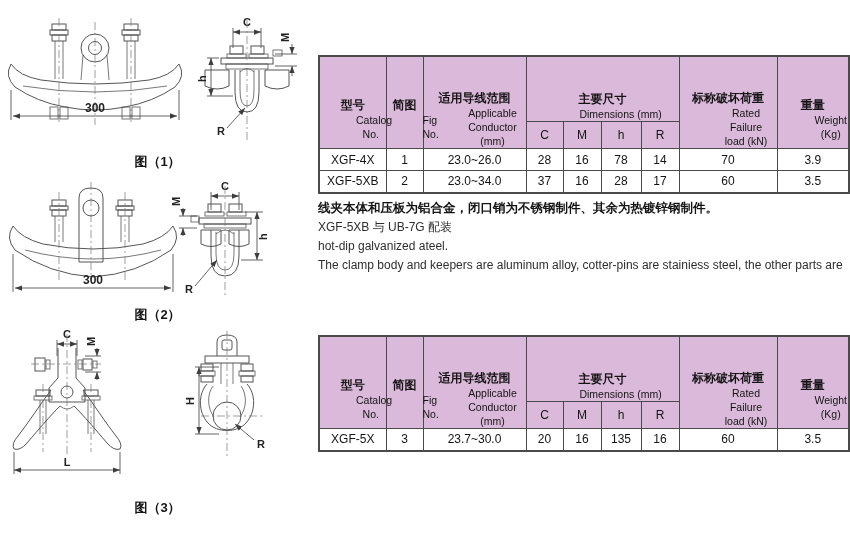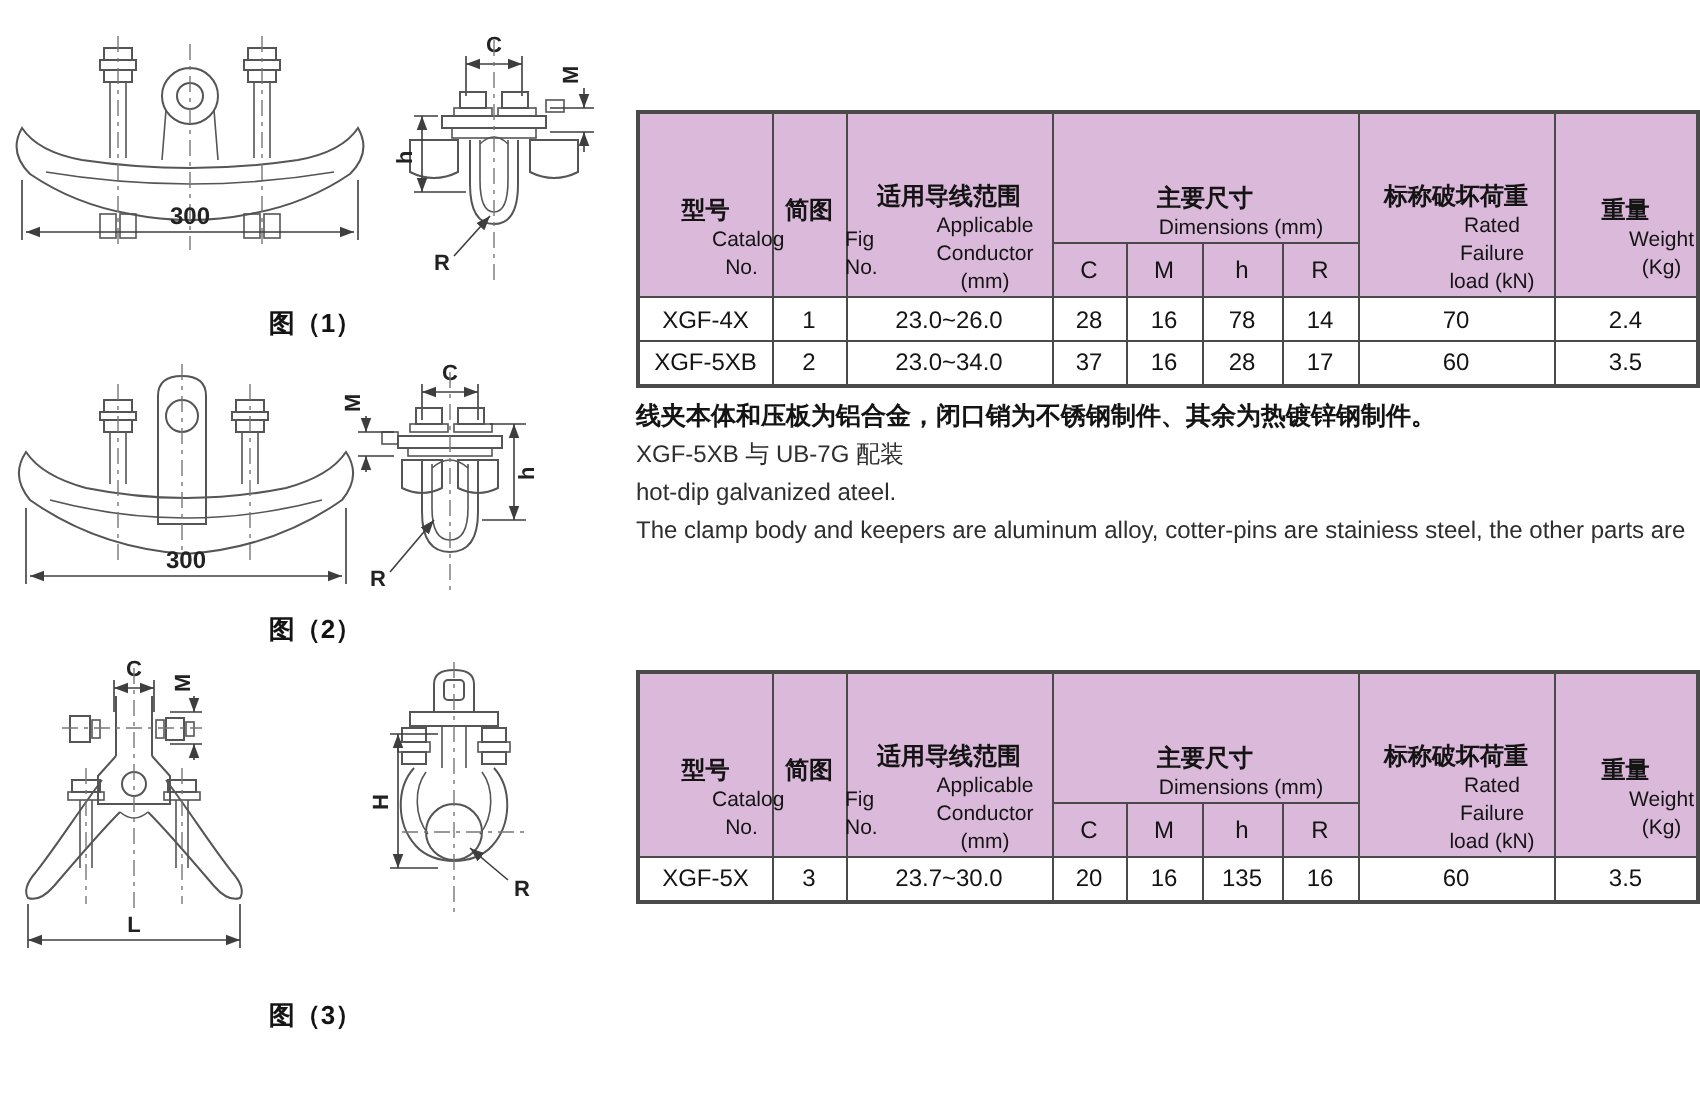--- a/index.html
+++ b/index.html
@@ -303,21 +303,21 @@
       </tr>
       <tr class="datarow">
         <td class="cell">XGF-4X</td>
         <td class="cell">1</td>
         <td class="cell">23.0~26.0</td>
         <td class="cell">28</td>
         <td class="cell">16</td>
         <td class="cell">78</td>
         <td class="cell">14</td>
         <td class="cell">70</td>
-        <td class="cell">2.4</td>
+        <td class="cell">3.9</td>
       </tr>
       <tr class="datarow">
         <td class="cell">XGF-5XB</td>
         <td class="cell">2</td>
         <td class="cell">23.0~34.0</td>
         <td class="cell">37</td>
         <td class="cell">16</td>
         <td class="cell">28</td>
         <td class="cell">17</td>
         <td class="cell">60</td>

